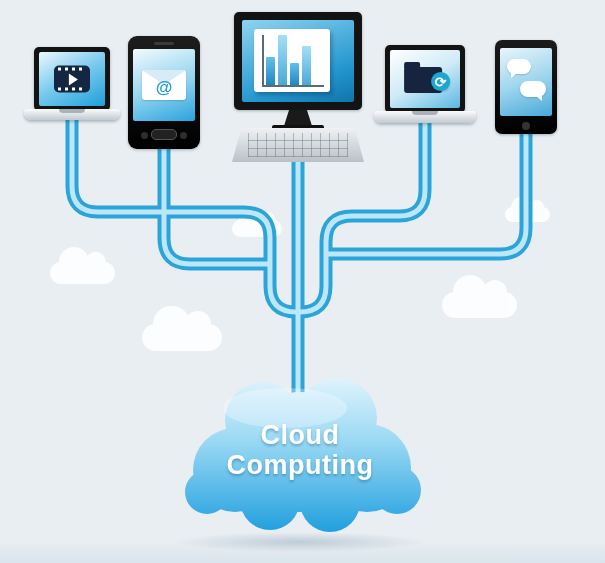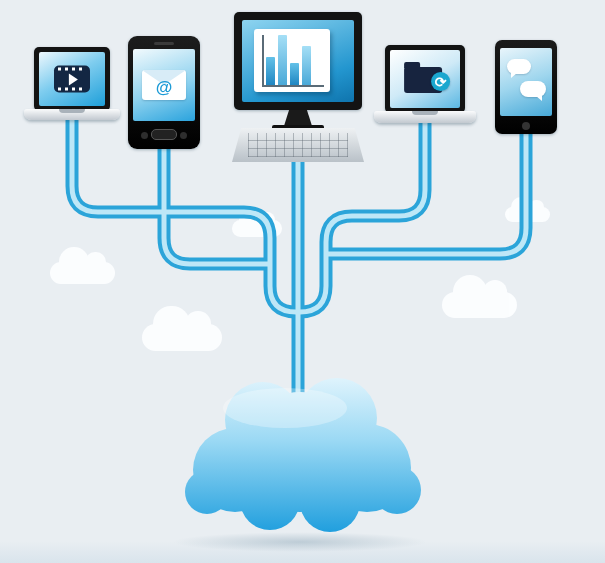--- a/index.html
+++ b/index.html
@@ -227,16 +227,20 @@
       <circle cx="98" cy="60" r="38"></circle>
       <circle cx="172" cy="58" r="40"></circle>
       <circle cx="42" cy="132" r="22"></circle>
       <circle cx="232" cy="130" r="24"></circle>
       <circle cx="105" cy="140" r="30"></circle>
       <circle cx="165" cy="142" r="30"></circle>
     </g>
     <ellipse cx="120" cy="48" rx="62" ry="20" fill="#ffffff" opacity="0.3"></ellipse>
   </svg>
 
+  <div class="cloud-label">
+    <div>Cloud</div>
+    <div>Computing</div>
+  </div>
 
   <div class="cloud-shadow"></div>
   <div class="bottom-fade"></div>
 </div>
 
 </body></html>

